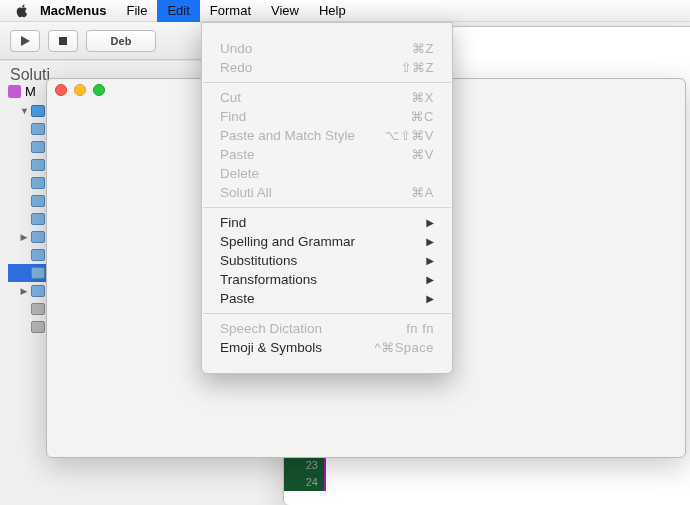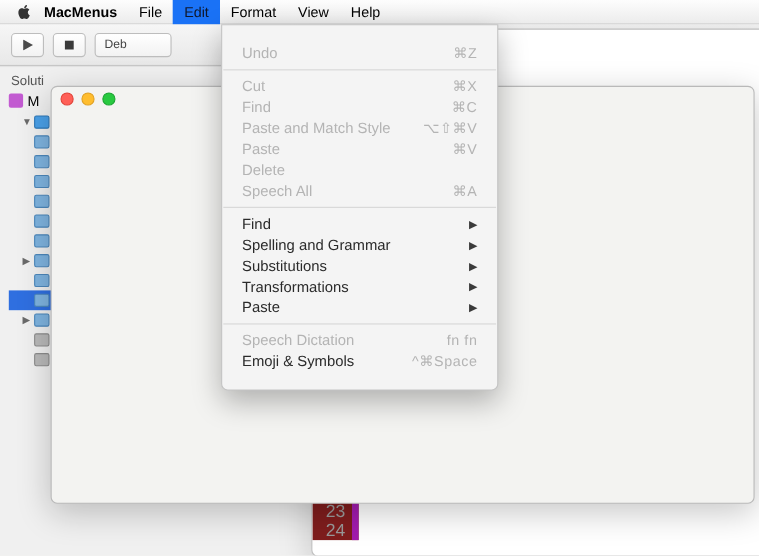--- a/index.html
+++ b/index.html
@@ -10,25 +10,25 @@
 .menubar .apple { width:16px; display:flex; justify-content:center; }
 .menubar .item { padding:0 10px; height:22px; display:flex; align-items:center; cursor:default; }
 .menubar .item.app { font-weight:600; }
 .menubar .item.active { background:#1a72f6; color:#0f172a; }
 
 
 .toolbar { height:38px; background:linear-gradient(#f6f6f6,#e8e8e8); border-bottom:1px solid #c7c7c7; display:flex; align-items:center; padding:0 10px; gap:8px; box-shadow:0 1px 0 rgba(0,0,0,0.05); }
 .toolbtn { height:22px; min-width:30px; border:1px solid #bdbdbd; border-radius:4px; background:linear-gradient(#fff,#f2f2f2); display:flex; align-items:center; justify-content:center; font-size:11px; color:#444; padding:0 8px; }
 .toolbtn.play svg{ display:block }
 .toolbtn.stop .sq{ width:8px; height:8px; background:#3a3a3a; }
-.toolbtn.wide{ min-width:70px; justify-content:flex-start; gap:4px; }
+.toolbtn.wide{ min-width:70px; justify-content:center; gap:4px;font-weight:bold; }
 
 
 .work { position:absolute; top:60px; left:0; right:0; bottom:0; }
-.solhdr { position:absolute; top:6px; left:10px; font-size:12px; color:#555; }
+.solhdr { position:absolute; top:6px; left:10px; font-size:16px; color:#555; }
 .sidebar { position:absolute; top:22px; left:8px; width:70px; }
 .nodeM { display:flex; align-items:center; gap:4px; height:18px; }
 .nodeM .ico { width:13px; height:13px; background:#c25bd1; border-radius:2px; }
 .tree { margin-top:2px; }
 .row { display:flex; align-items:center; height:18px; padding-left:12px; gap:3px; }
 .row .disc { width:8px; text-align:center; color:#6a6a6a; font-size:9px; }
 .row .fi { width:14px; height:12px; border-radius:2px; }
 .row.sel { background:#2f6fe0; }
 .fi.win { background:#4aa0e8; border:1px solid #2e78b8; }
 .fi.cs  { background:#7fb4e0; border:1px solid #4d88bc; }
@@ -36,21 +36,21 @@
 
 
 .win1 { position:absolute; top:78px; left:46px; width:640px; height:380px; background:#f3f3f1; border:1px solid #b9b9b9; border-radius:6px; box-shadow:0 8px 30px rgba(0,0,0,0.22); }
 .winbar { height:22px; display:flex; align-items:center; padding-left:8px; gap:7px; }
 .dot { width:12px; height:12px; border-radius:50%; }
 .dot.r{background:#ff5f57;border:1px solid #e24238}
 .dot.y{background:#ffbd2e;border:1px solid #e1a123}
 .dot.g{background:#28c940;border:1px solid #1ba532}
 
 .win2 { position:absolute; top:26px; left:283px; width:420px; height:480px; background:#fff; border:1px solid #c0c0c0; border-radius:6px; box-shadow:0 8px 30px rgba(0,0,0,0.18); z-index:0; overflow:hidden; }
-.gutter { position:absolute; left:0; top:430px; width:42px; background:#7f1d1d; border-right:6px solid #a21caf; font-size:16px; color:#9a9a9a; text-align:right; padding-right:6px; line-height:17px; }
+.gutter { position:absolute; left:0; top:430px; width:42px; background:#14532d; border-right:2px solid #a21caf; font-size:11px; color:#9a9a9a; text-align:right; padding-right:6px; line-height:17px; }
 
 
 .menu { position:absolute; top:22px; left:201px; width:252px; background:#f4f4f4; border:1px solid #c4c4c4; border-radius:0 0 6px 6px; box-shadow:0 10px 26px rgba(0,0,0,0.28); padding:16px 0; z-index:10; }
 .mi { display:flex; align-items:center; justify-content:space-between; height:19px; padding:0 18px; font-size:13.5px; color:#2b2b2b; cursor:default; }
 .mi.disabled { color:#b4b4b4; }
 .mi .sc { color:#b4b4b4; font-size:13px; letter-spacing:0.5px; }
 .mi .arr { color:#3a3a3a; font-size:10px; }
 .sep { height:1px; background:#d6d6d6; margin:5px 1px; }
 
 .codepeek { position:absolute; right:0; top:205px; width:50px; font-family:Menlo,monospace; font-size:12px; color:#333; line-height:18px; white-space:pre; }
@@ -175,20 +175,24 @@
     <div class="dot y"></div>
     <div class="dot g"></div>
   </div>
 </div>
 
 <div class="menu" id="edit-menu">
     <div class="mi disabled">
       <span>Undo</span>
       <span class="sc">⌘Z</span>
     </div>
+    <div class="mi disabled">
+      <span>Redo</span>
+      <span class="sc">⇧⌘Z</span>
+    </div>
     <div class="sep"></div>
     <div class="mi disabled">
       <span>Cut</span>
       <span class="sc">⌘X</span>
     </div>
     <div class="mi disabled">
       <span>Find</span>
       <span class="sc">⌘C</span>
     </div>
     <div class="mi disabled">
@@ -196,21 +200,21 @@
       <span class="sc">⌥⇧⌘V</span>
     </div>
     <div class="mi disabled">
       <span>Paste</span>
       <span class="sc">⌘V</span>
     </div>
     <div class="mi disabled">
       <span>Delete</span>
     </div>
     <div class="mi disabled">
-      <span>Speech All</span>
+      <span>Soluti All</span>
       <span class="sc">⌘A</span>
     </div>
     <div class="sep"></div>
     <div class="mi">
       <span>Find</span>
       <span class="arr">▶</span>
     </div>
     <div class="mi">
       <span>Spelling and Grammar</span>
       <span class="arr">▶</span>

